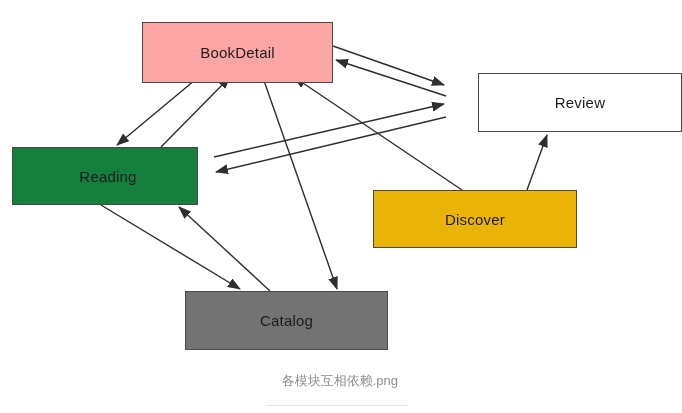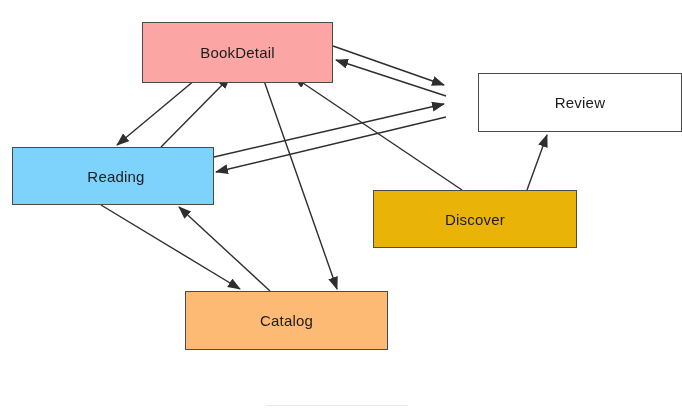--- a/index.html
+++ b/index.html
@@ -95,27 +95,28 @@
       </g>
   </svg>
 
   <div id="nodes-layer">
       <div class="node" style="left: 142px; top: 14px; width: 191px; height: 61px; border-color: rgb(74, 74, 74); background: #fca5a5; margin-top: 8px;">
         <span class="node-label" style="color: rgb(28, 28, 28);">BookDetail</span>
       </div>
       <div class="node" style="left: 446px; top: 73px; width: 204px; height: 59px; border-color: rgb(74, 74, 74); background: rgb(255, 255, 255); margin-left: 32px;">
         <span class="node-label" style="color: rgb(28, 28, 28);">Review</span>
       </div>
-      <div class="node" style="left: 12px; top: 147px; width: 202px; height: 58px; border-color: rgb(74, 74, 74); background: #7dd3fc; padding-left: 6px;">
+      <div class="node" style="left: 12px; top: 147px; width: 186px; height: 58px; border-color: rgb(74, 74, 74); background: #15803d; padding-left: 6px;">
         <span class="node-label" style="color: rgb(28, 28, 28);">Reading</span>
       </div>
       <div class="node" style="left: 373px; top: 190px; width: 204px; height: 58px; border-color: rgb(74, 74, 74); background: #eab308;">
         <span class="node-label" style="color: rgb(28, 28, 28);">Discover</span>
       </div>
-      <div class="node" style="left: 185px; top: 291px; width: 203px; height: 59px; border-color: rgb(74, 74, 74); background: #fdba74;">
+      <div class="node" style="left: 185px; top: 291px; width: 203px; height: 59px; border-color: rgb(74, 74, 74); background: #737373;">
         <span class="node-label" style="color: rgb(28, 28, 28);">Catalog</span>
       </div>
     </div>
 
+  <div class="caption">各模块互相依赖.png</div>
 
   <div class="divider"></div>
 
 </div>
 
 </body></html>

